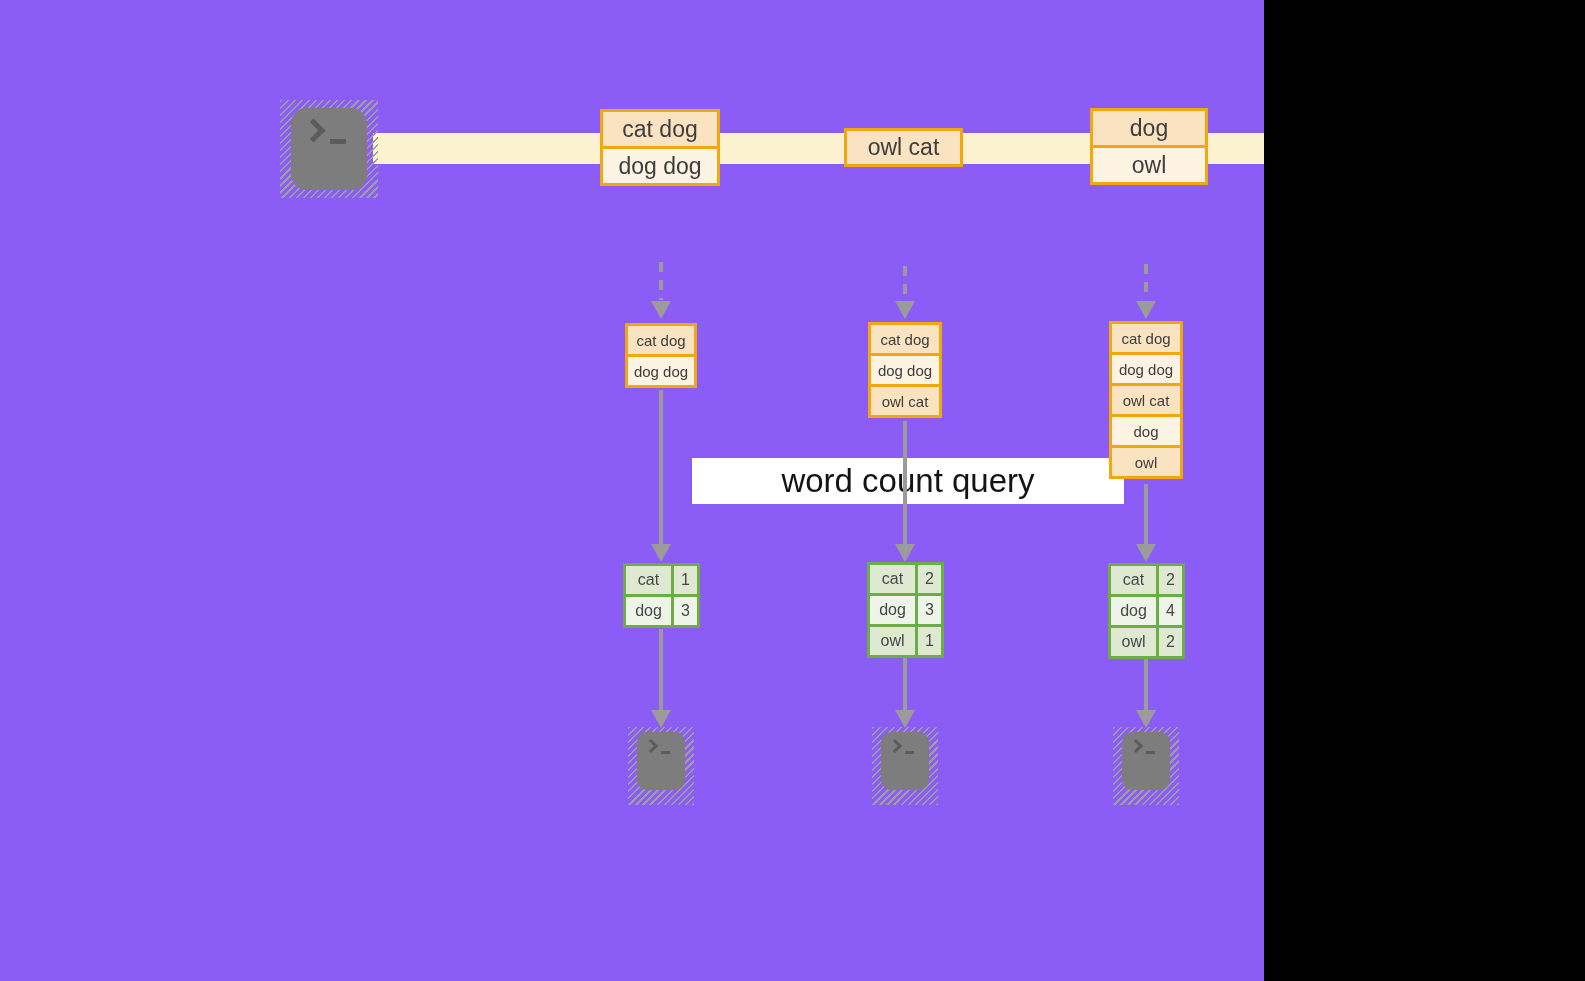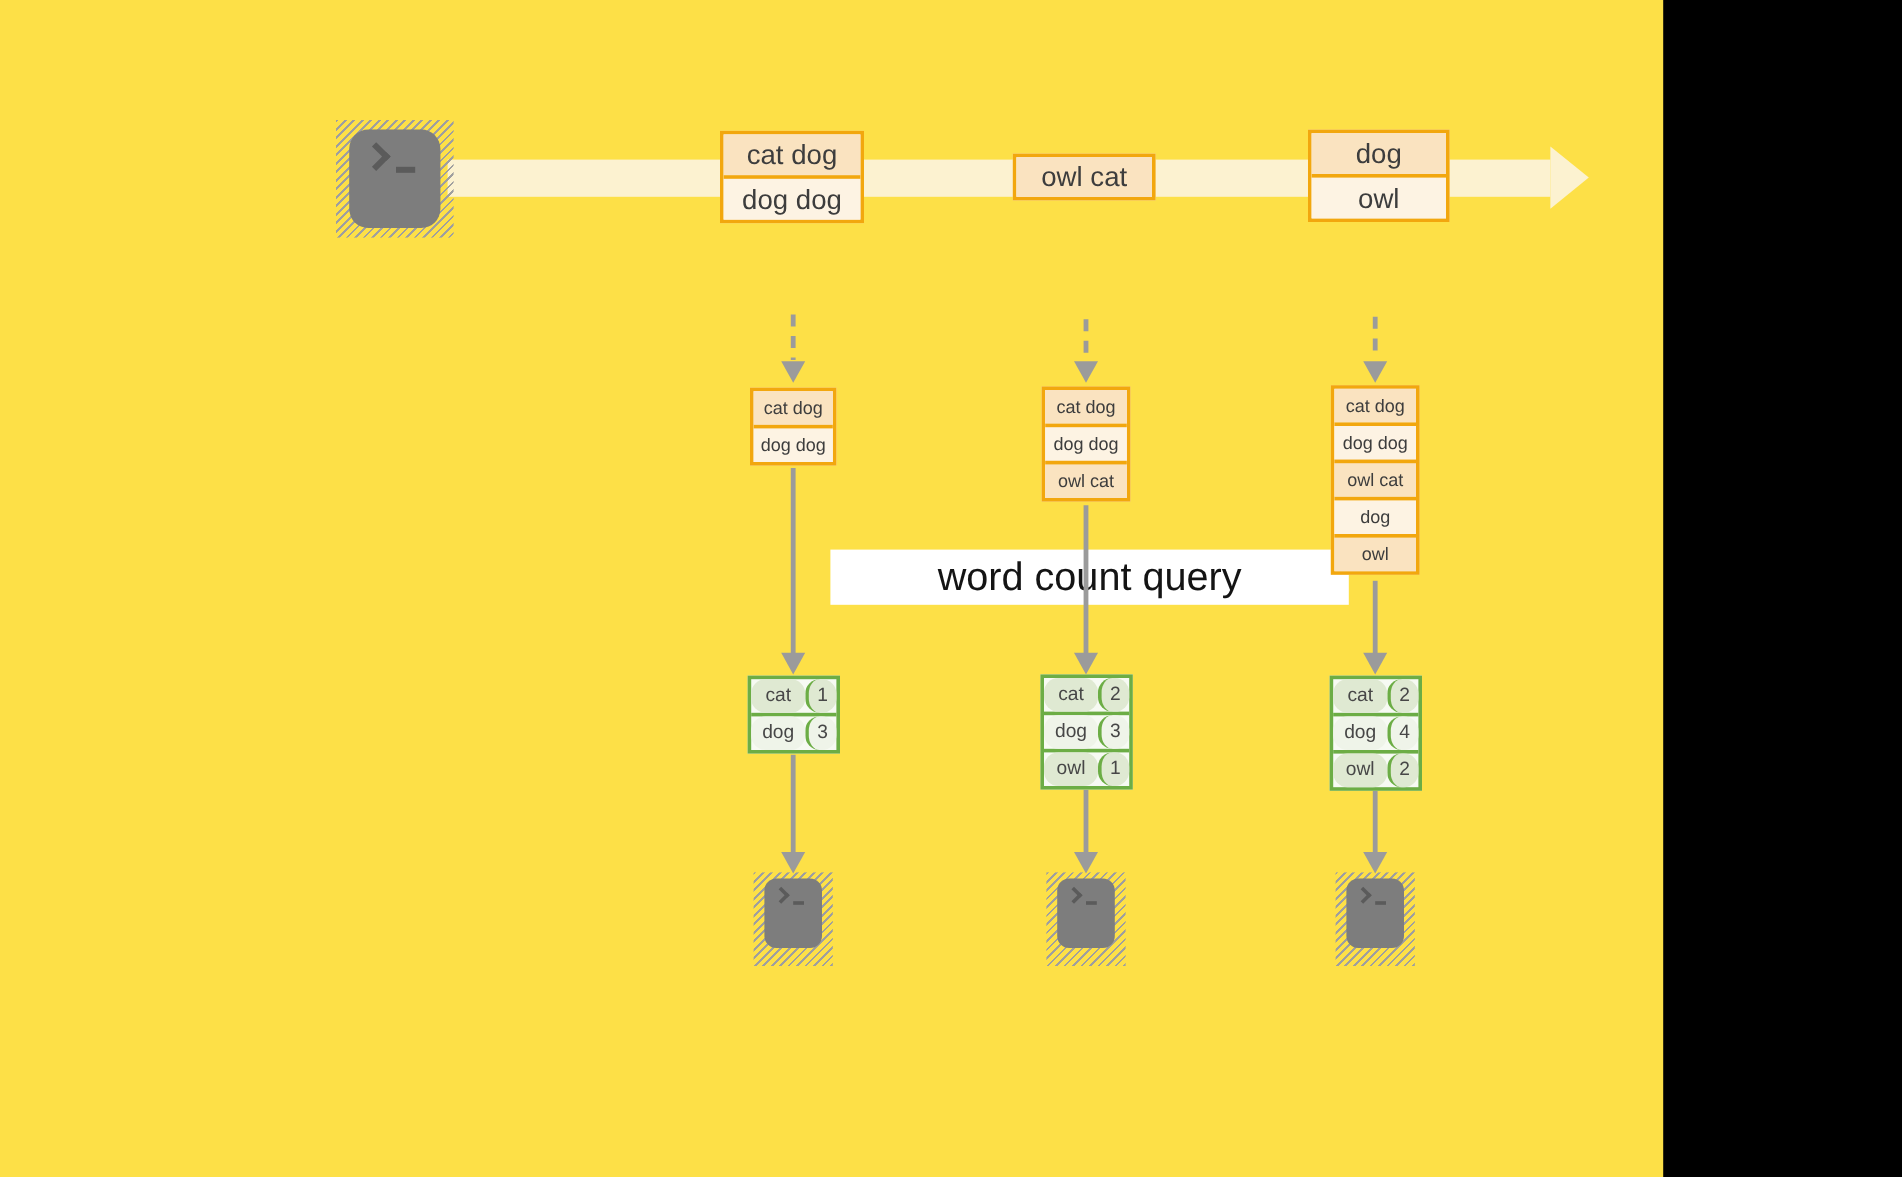--- a/index.html
+++ b/index.html
@@ -10,21 +10,21 @@
     --green:#6CAD45;
     --green-dark:#DFE9D2;
     --green-light:#EFF4E9;
     --arrow:#9B9B9B;
     --termgray:#7D7D7D;
     --glyph:#5B5B5B;
     --ink:#3D3D3D;
   }
   html,body{margin:0;padding:0;background:#000;}
   .stage{
-    position:relative;width:1386px;height:981px;background:#fde047;overflow:hidden;
+    position:relative;width:1264px;height:981px;background:#8b5cf6;overflow:hidden;
     font-family:"Liberation Sans",sans-serif;color:var(--ink);
   }
   
   .band{position:absolute;left:373px;top:133px;width:919px;height:31px;background:var(--band);z-index:1;}
   .band-head{
     position:absolute;left:1292px;top:122px;width:0;height:0;z-index:1;
     border-top:26px solid transparent;border-bottom:26px solid transparent;border-left:32px solid var(--band);
   }
   
   .term{
@@ -58,21 +58,21 @@
   .obox .orow:nth-child(odd){background:var(--peach-dark);}
   .obox .orow:nth-child(even){background:var(--peach-light);}
   .obox.top{font-size:23px;}
   .obox.top .orow{height:34px;}
   .obox.stack{font-size:15px;}
   .obox.stack .orow{height:28px;}
   
   .gtable{position:absolute;z-index:6;border:3px solid var(--green);background:#f7faf3;font-size:16px;color:#474747;}
   .grow{display:flex;border-top:3px solid var(--green);}
   .grow:first-child{border-top:none;}
-  .gcell{display:flex;align-items:center;justify-content:center;height:28px;border-radius:12px;}
+  .gcell{display:flex;align-items:center;justify-content:center;height:28px;}
   .gcell.word{width:45px;}
   .gcell.count{width:23px;border-left:3px solid var(--green);}
   .gtable .grow:nth-child(odd) .gcell{background:var(--green-dark);}
   .gtable .grow:nth-child(even) .gcell{background:var(--green-light);}
   
   .query-label{
     position:absolute;left:692px;top:458px;width:432px;height:46px;z-index:3;
     background:#ffffff;color:#141414;font-size:33px;line-height:46px;text-align:center;
   }
   

